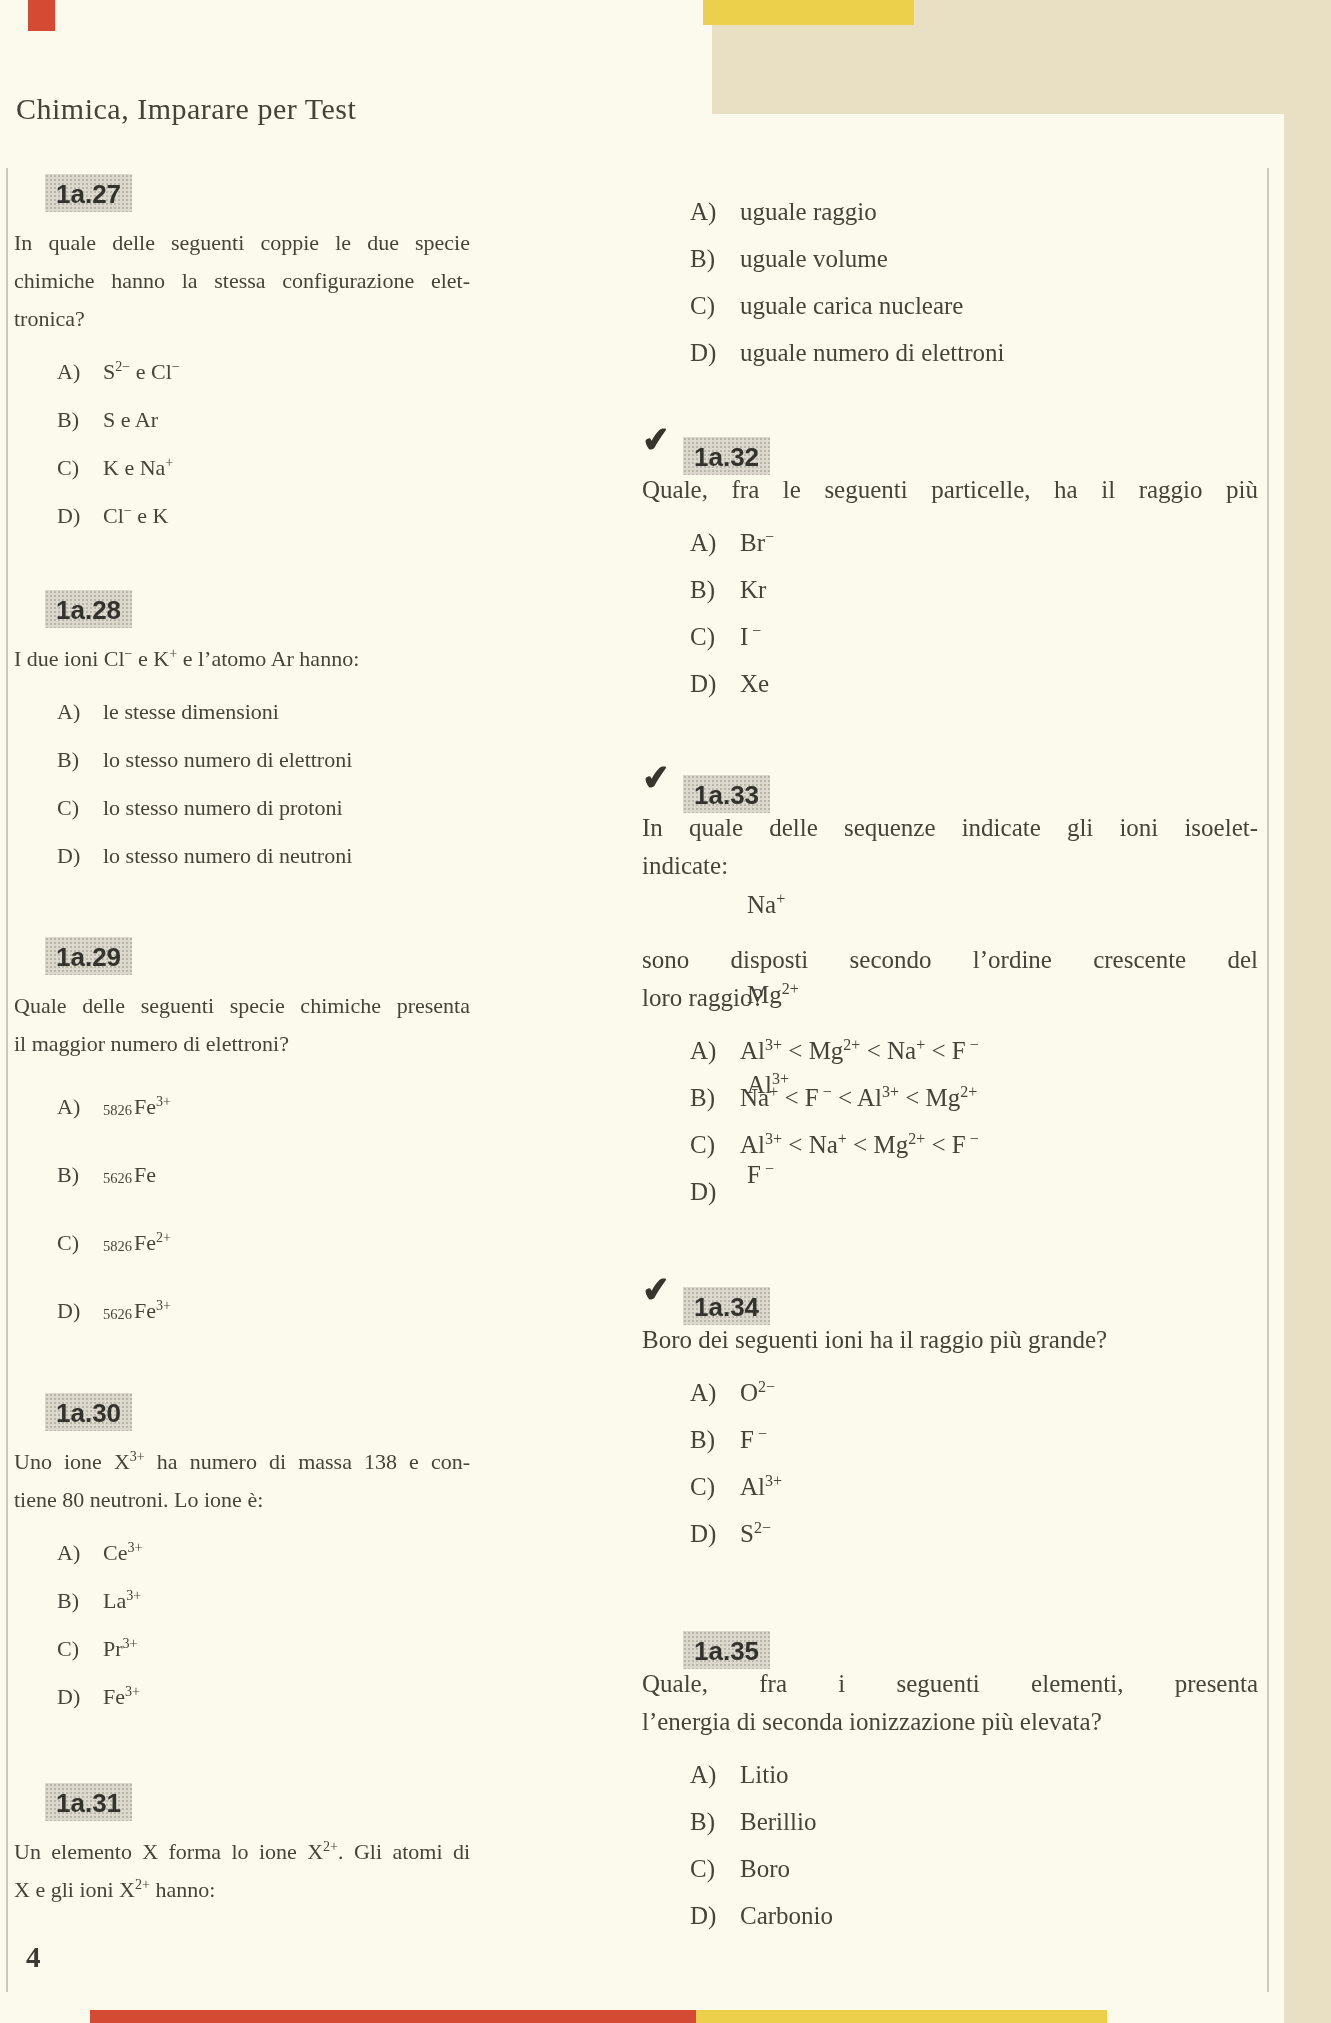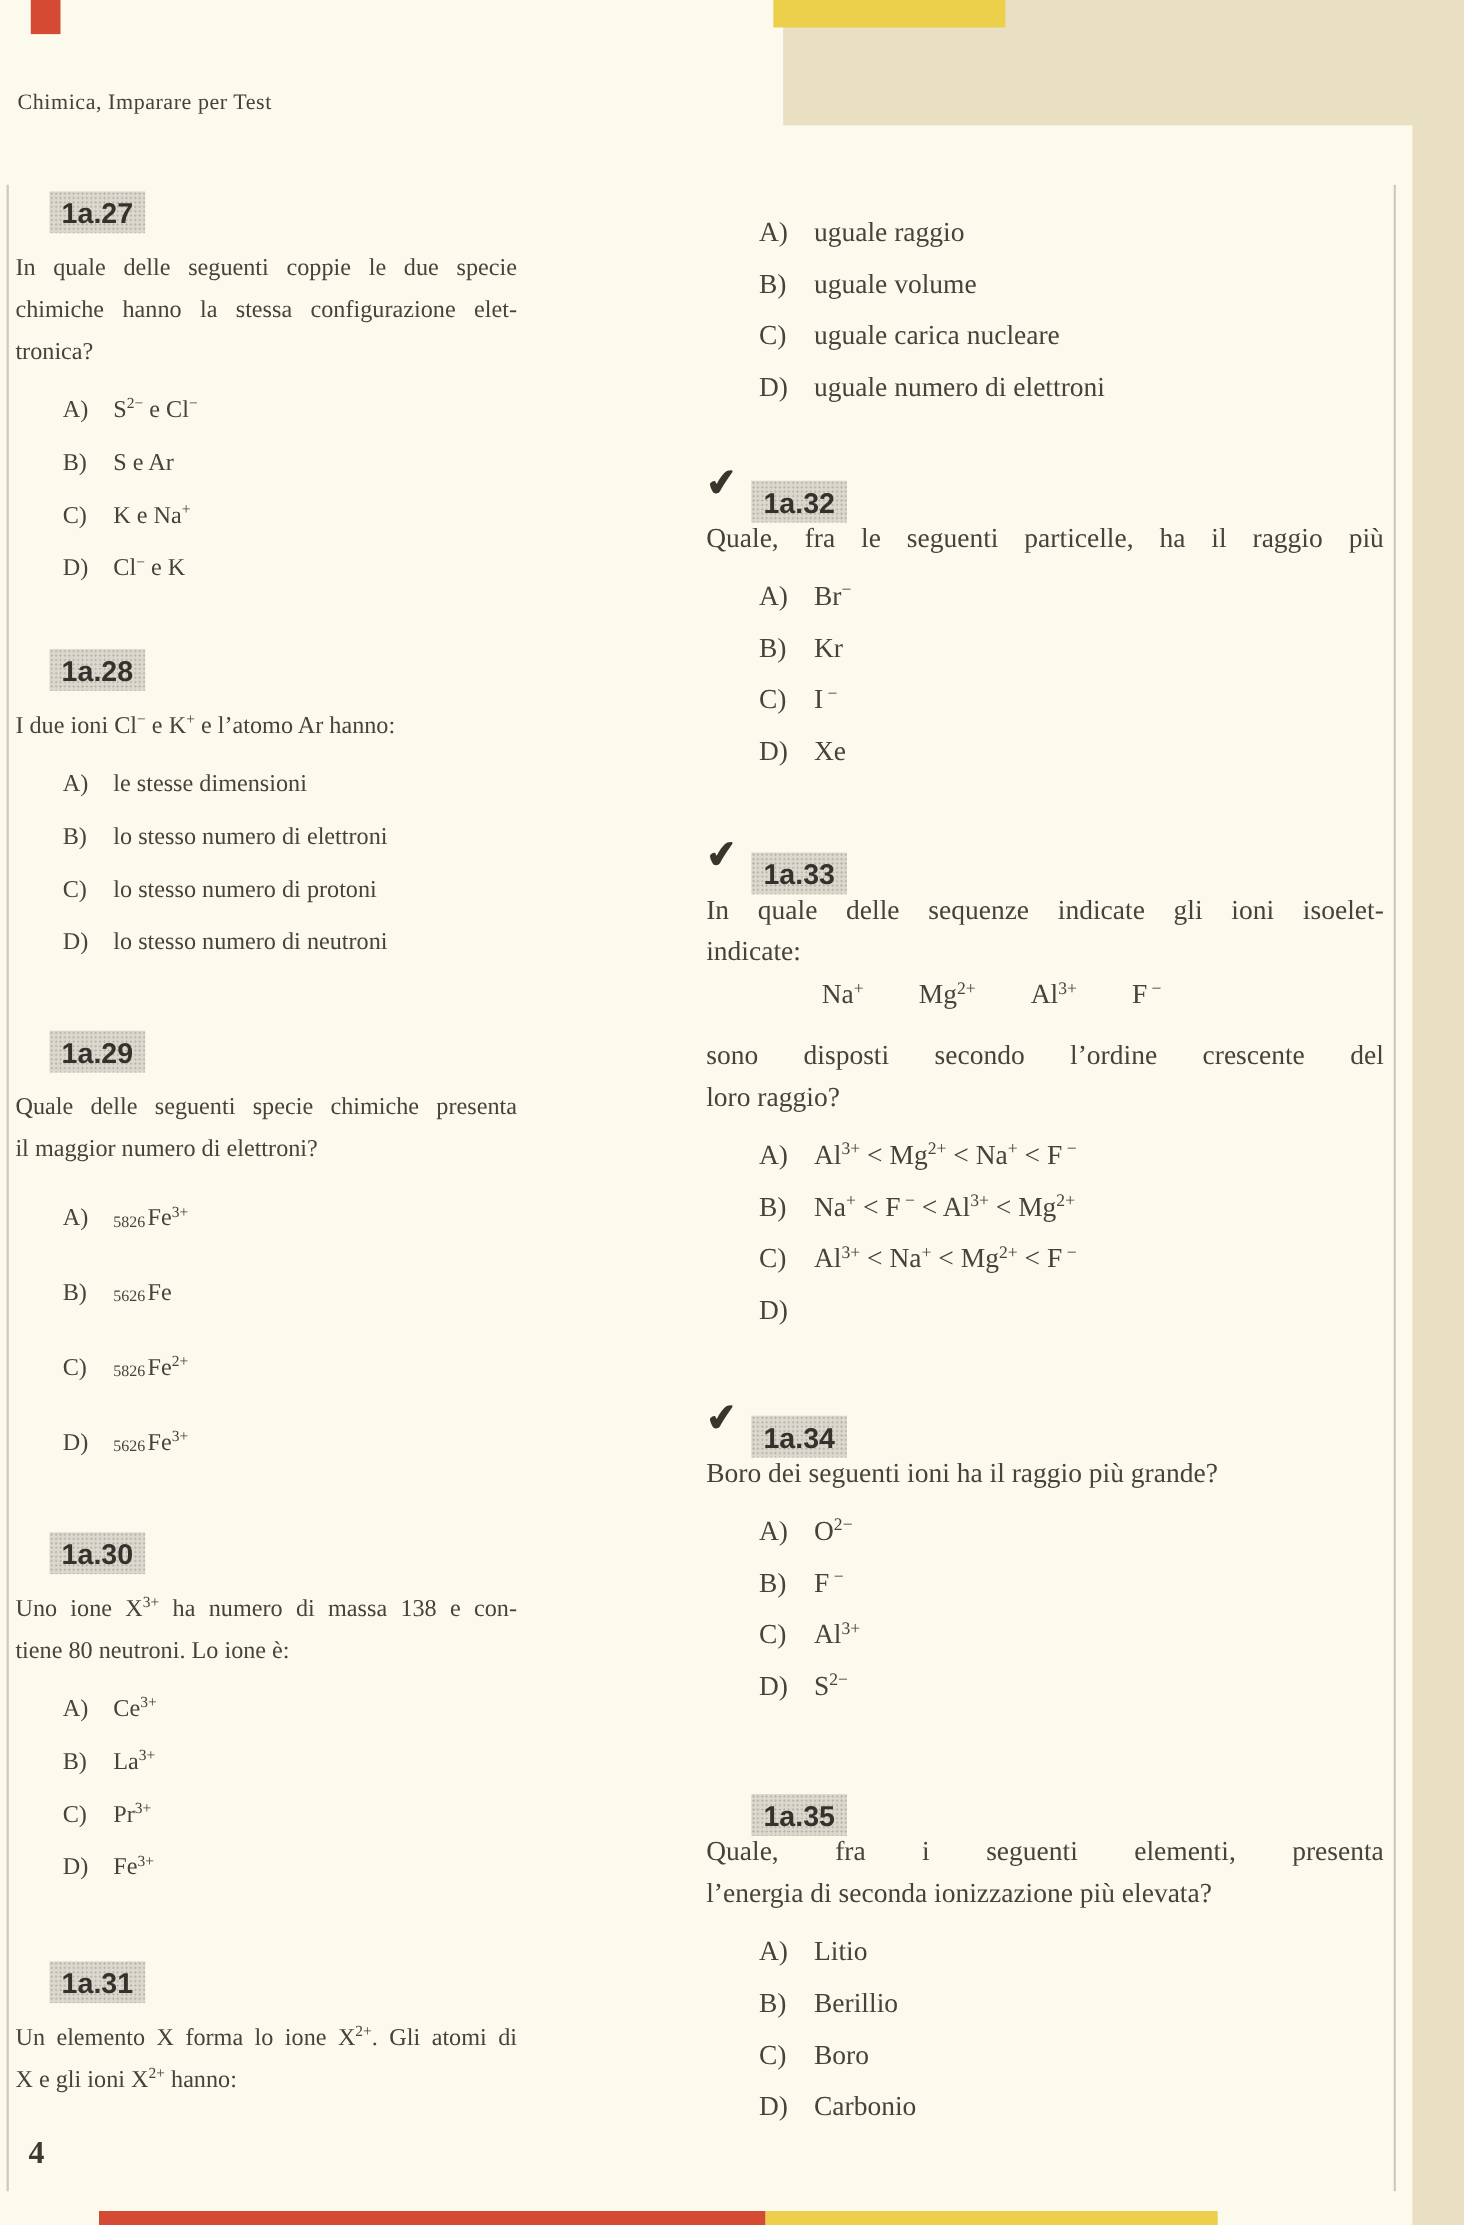--- a/index.html
+++ b/index.html
@@ -8,21 +8,21 @@
   
   .tan-top{position:absolute;left:712px;top:0;width:619px;height:114px;}
   .tan-right{position:absolute;left:1284px;top:0;width:47px;height:2023px;}
   .red-tab-top{position:absolute;left:28px;top:0;width:27px;height:31px;}
   .yellow-tab-top{position:absolute;left:703px;top:0;width:211px;height:25px;}
   .red-strip-bottom{position:absolute;left:90px;top:2010px;width:606px;height:13px;}
   .yellow-strip-bottom{position:absolute;left:696px;top:2010px;width:411px;height:13px;}
   .rule-left{position:absolute;left:6px;top:168px;width:2px;height:1824px;background:rgba(150,143,125,0.45);}
   .rule-right{position:absolute;left:1267px;top:168px;width:2px;height:1824px;background:rgba(150,143,125,0.45);}
 
-  .header{position:absolute;left:16px;top:82px;font-size:20px;color:#45423a;letter-spacing:0.5px;}
+  .header{position:absolute;left:16px;top:92px;font-size:30px;color:#45423a;letter-spacing:0.5px;}
   .page-num{position:absolute;left:26px;top:1941px;font-size:29px;font-weight:bold;color:#3c3a32;}
 
   .col{position:absolute;}
   .col-left{left:14px;top:177px;width:456px;font-size:22px;}
   .col-right{left:642px;top:178px;width:616px;font-size:25px;}
 
   .q-heading{display:flex;align-items:center;height:32px;margin-bottom:15px;}
   .badge{display:inline-block;font-family:"Liberation Sans", sans-serif;font-weight:bold;
          font-size:26px;line-height:30px;color:#34322c;padding:5px 11px 3px 11px;
          background-color:#dcd8cd;
@@ -42,21 +42,21 @@
 
   .opts{margin-top:10px;}
   .col-left .opts{padding-left:43px;}
   .col-right .opts{padding-left:48px;}
   .opt{display:flex;align-items:center;line-height:48px;height:48px;}
   .col-right .opt{line-height:47px;height:47px;}
   .opt.tall{height:68px;}
   .letter{flex:none;width:46px;}
   .col-right .letter{width:50px;}
 
-  .ions{display:flex;gap:50px;padding-left:105px;line-height:40px;height:40px;margin-bottom:16px;}
+  .ions{display:flex;gap:50px;padding-left:105px;line-height:40px;height:40px;margin-bottom:16px;flex-direction:column;}
 
   
   [data-qid="1a.27"]{margin-bottom:53px;}
   [data-qid="1a.28"]{margin-bottom:60px;}
   [data-qid="1a.29"]{margin-bottom:51px;}
   [data-qid="1a.30"]{margin-bottom:65px;}
   [data-qid="1a.31"]{margin-bottom:0;}
   .block.opts-only{margin-bottom:48px;}
   [data-qid="1a.32"]{margin-bottom:55px;}
   [data-qid="1a.33"]{margin-bottom:59px;}

